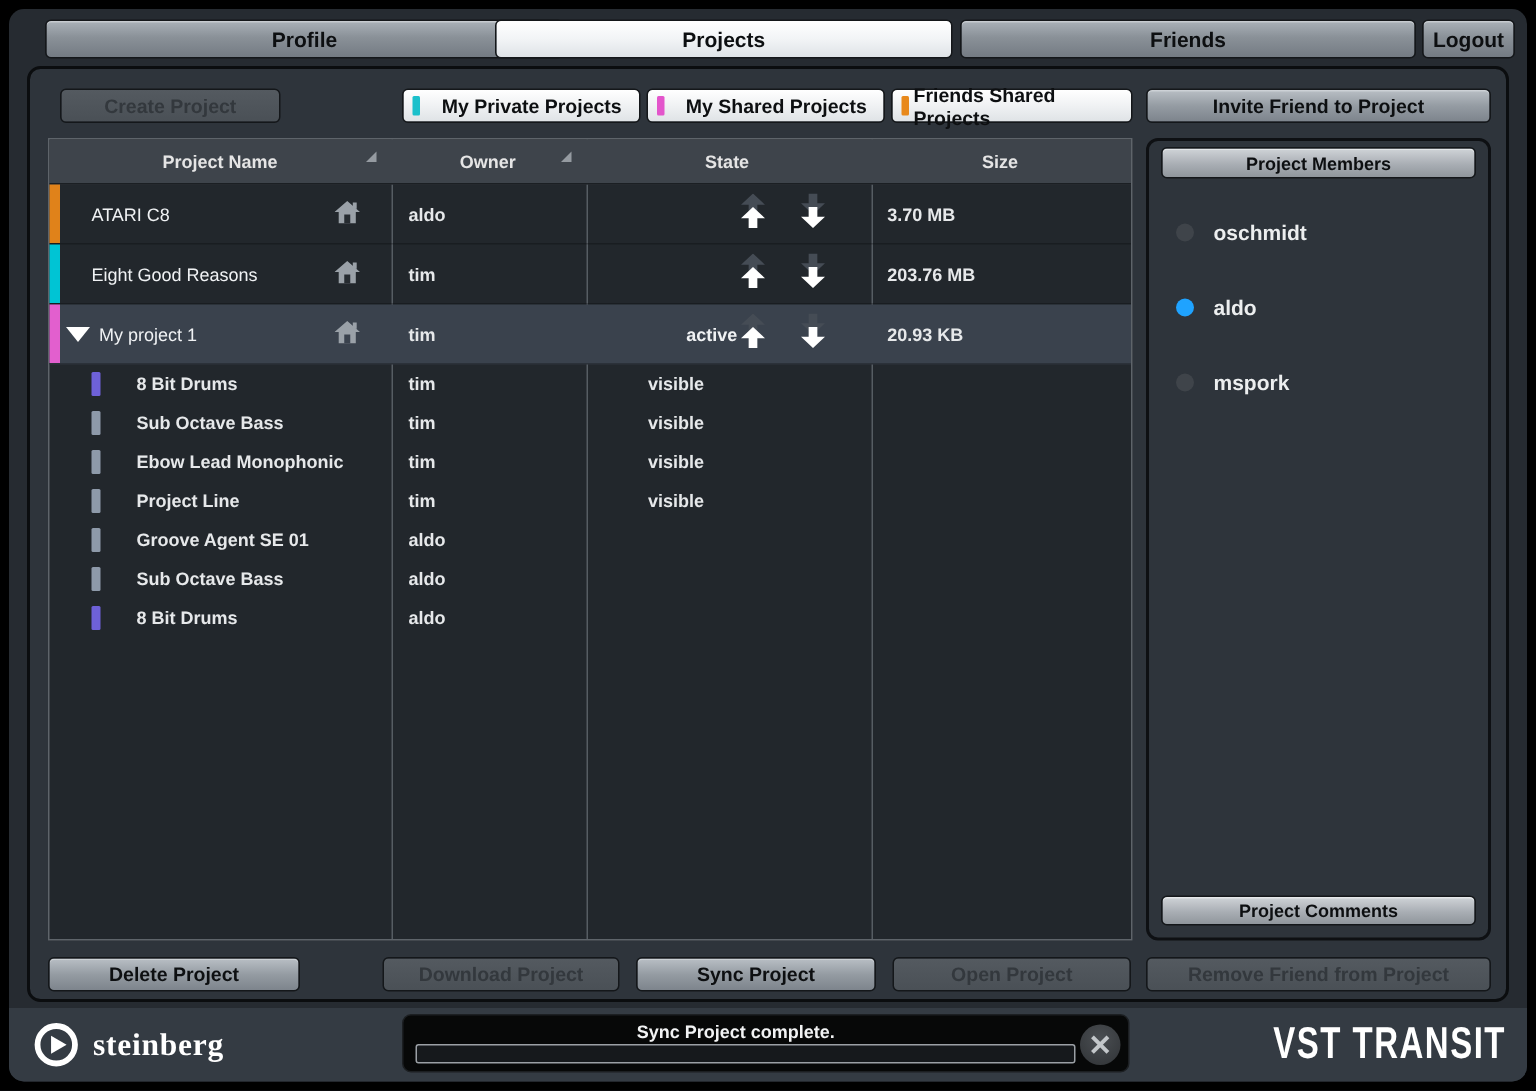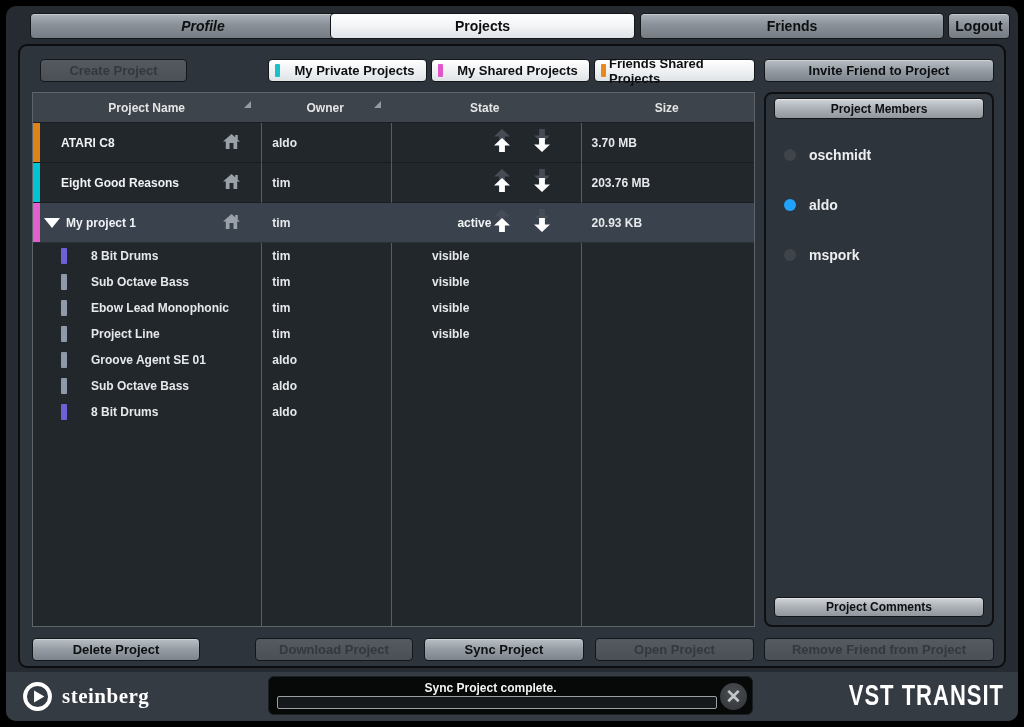--- a/index.html
+++ b/index.html
@@ -40,21 +40,21 @@
   .sort { position:absolute; right:9px; top:8px; width:0; height:0;
           border-left:7px solid transparent; border-bottom:7px solid #959ba1; }
   .rows { position:absolute; left:0; top:30px; width:100%; }
   .prow { position:relative; display:flex; height:40px; border-bottom:1px solid rgba(0,0,0,.25); }
   .prow.selected { background:#3a424d;text-align:center; }
   .trow { position:relative; display:flex; height:26px; }
   .cell { position:relative; height:100%; display:flex; align-items:center; }
   .c-name { width:228px; } .c-owner { width:130px; padding-left:12px; }
   .c-state { width:190px; } .c-size { width:175px; padding-left:12px; }
   .pstripe { position:absolute; left:0; top:0; bottom:0; width:7px; }
-  .pname { position:absolute; left:28px; font-size:12px; font-weight:bold; color:#f0f2f4; white-space:nowrap; }
+  .pname { position:absolute; left:28px; font-size:12px; font-weight:normal; color:#f0f2f4; white-space:nowrap; }
   .prow .house { position:absolute; left:190px; top:11px; }
   .expander { position:absolute; left:11px; top:15px; width:0; height:0; cursor:pointer;
               border-left:8px solid transparent; border-right:8px solid transparent; border-top:10px solid #ffffff; }
   .tbar { position:absolute; left:28px; top:5px; width:6px; height:16px; border-radius:1px; }
   .tname { position:absolute; left:58px; font-size:12px; font-weight:bold; color:#e6e8ea; white-space:nowrap; }
   .owner-txt,.size-txt { font-size:12px; font-weight:bold; color:#e6e8ea; }
   .tstate { padding-left:42px; font-size:12px; font-weight:bold; color:#e6e8ea; }
   .active-lbl { position:absolute; right:88px; top:13px; font-size:12px; font-weight:bold; color:#f0f2f4; }
   .arrowset { position:absolute; left:104px; top:6px; display:flex; gap:24px; }
   .astack { position:relative; width:16px; height:28px; cursor:pointer; }
@@ -87,21 +87,21 @@
               justify-content:center; font-size:19px; font-weight:bold; color:#c3c7ca; cursor:pointer; }
   .appname { position:absolute; right:14px; top:11px; font-size:22px; font-weight:bold; color:#ffffff;
              letter-spacing:1px; transform:scaleY(1.35); transform-origin:center; white-space:nowrap; }
 </style>
 </head>
 <body>
 
 <div id="app">
 
   <div class="tabbar">
-    <div class="tab" style="left:24px;width:346px;font-style:italic;">Profile</div>
+    <div class="tab" style="left:24px;width:346px;">Profile</div>
     <div class="tab active" style="left:324px;width:305px;">Projects</div>
     <div class="tab" style="left:634px;width:304px;">Friends</div>
     <div class="tab" style="left:942px;width:62px;">Logout</div>
   </div>
 
   <div class="panel">
 
     <div class="btn disabled" style="left:20px;top:13px;width:147px;">Create Project</div>
     <div class="btn white" style="left:248px;top:13px;width:159px;">
       <span class="fstripe" style="background-color: rgb(27, 192, 203);"></span>

